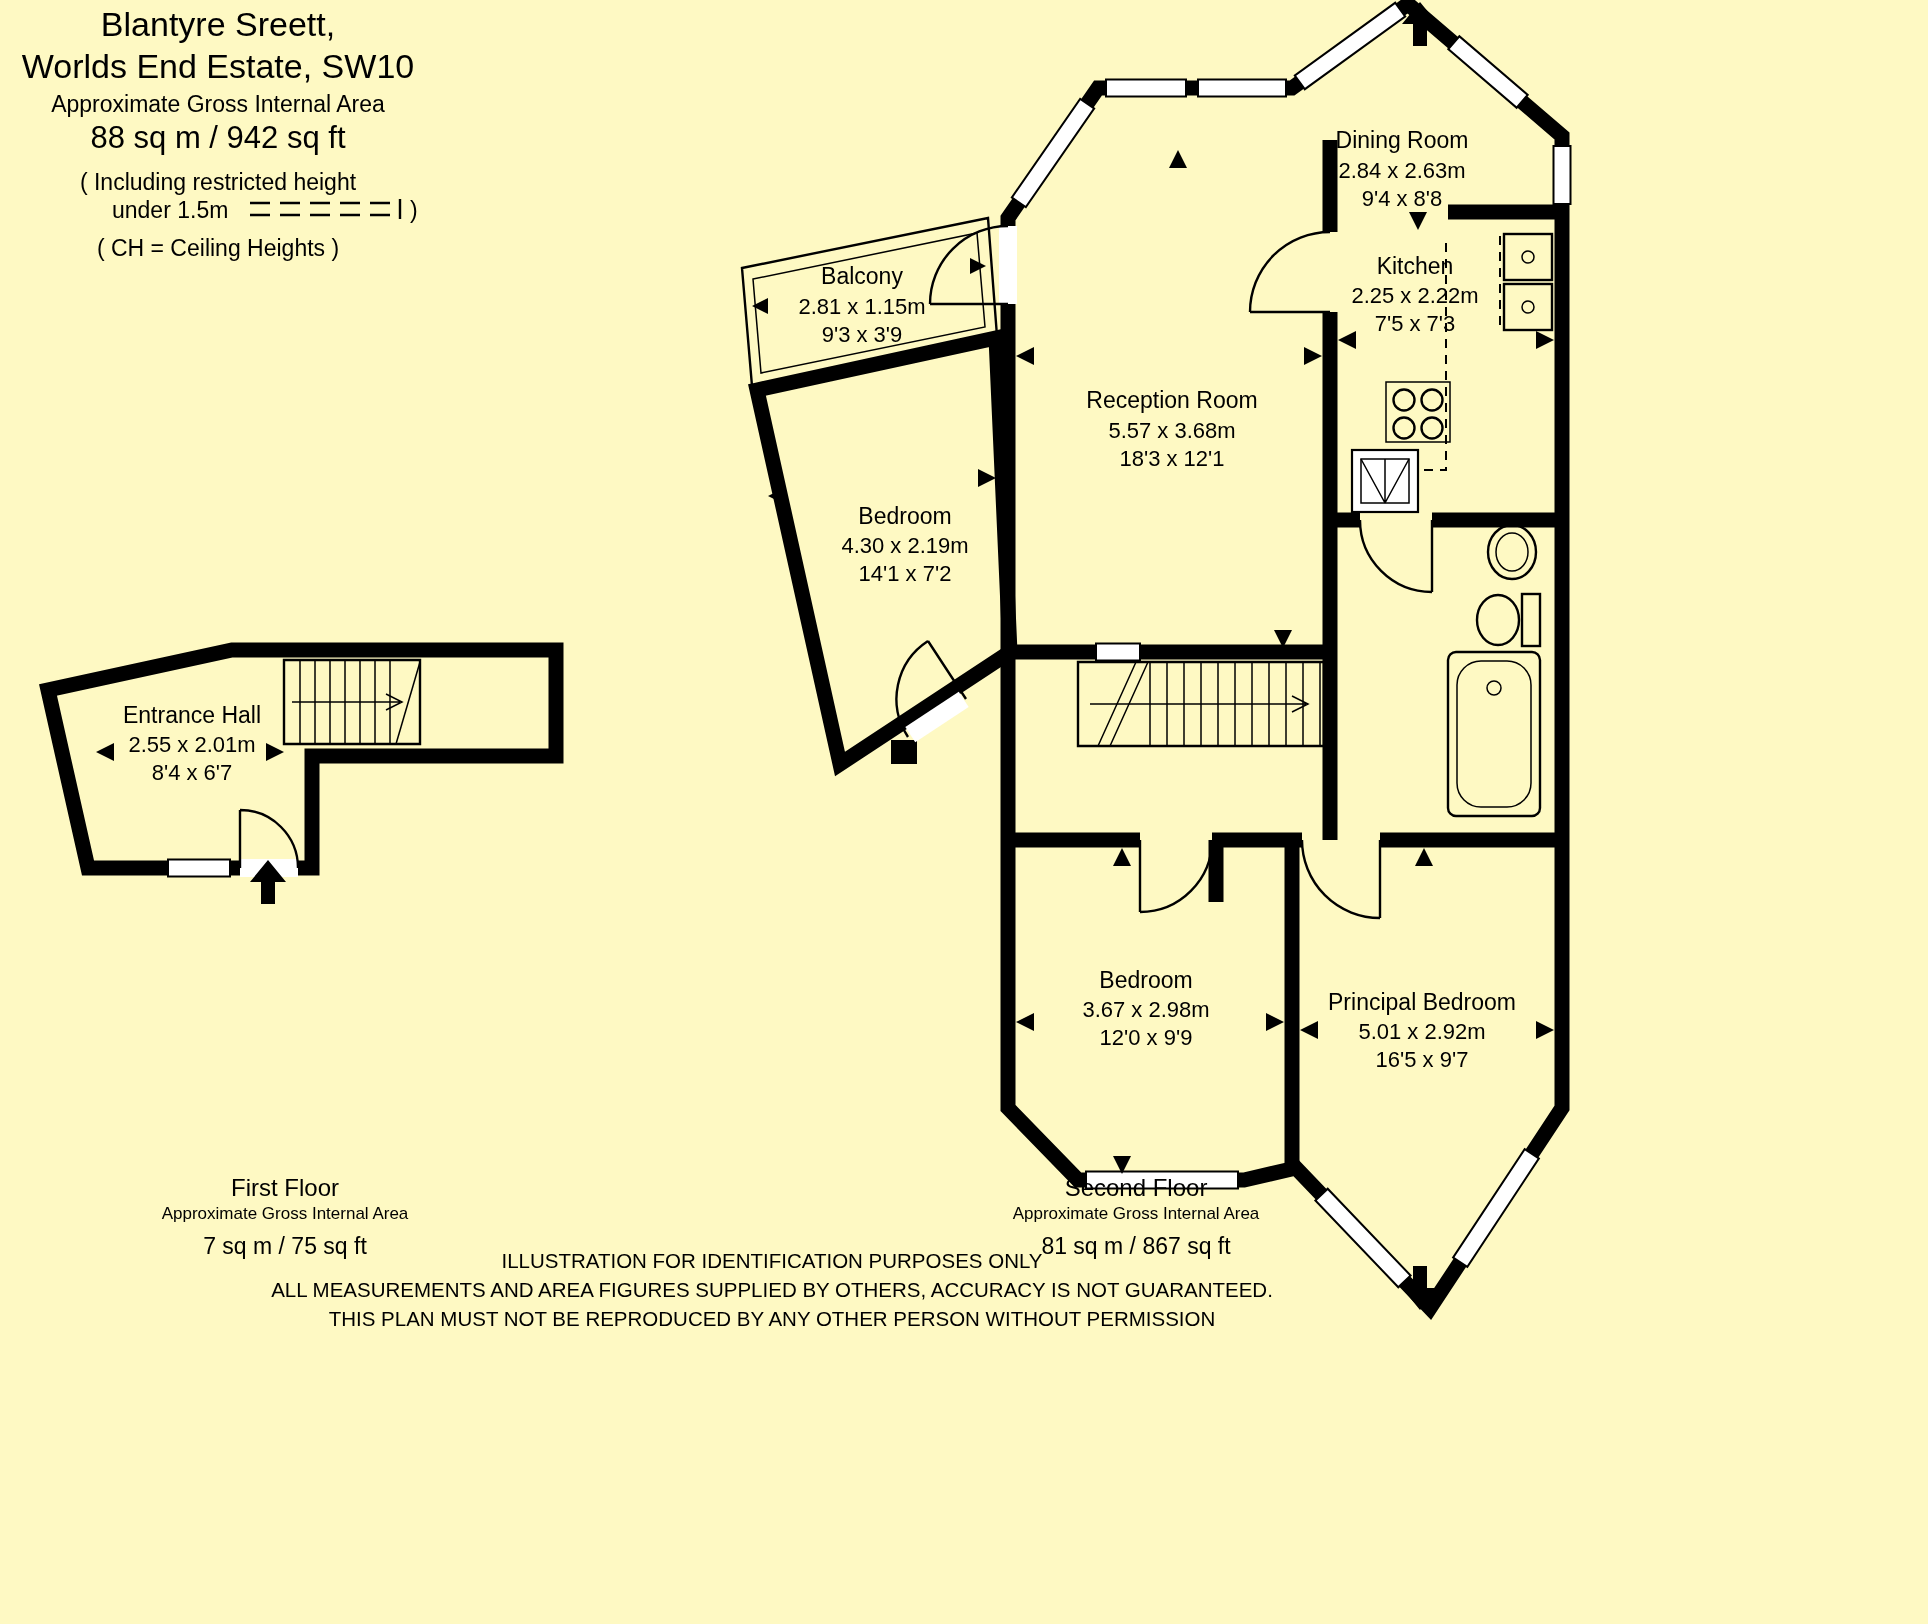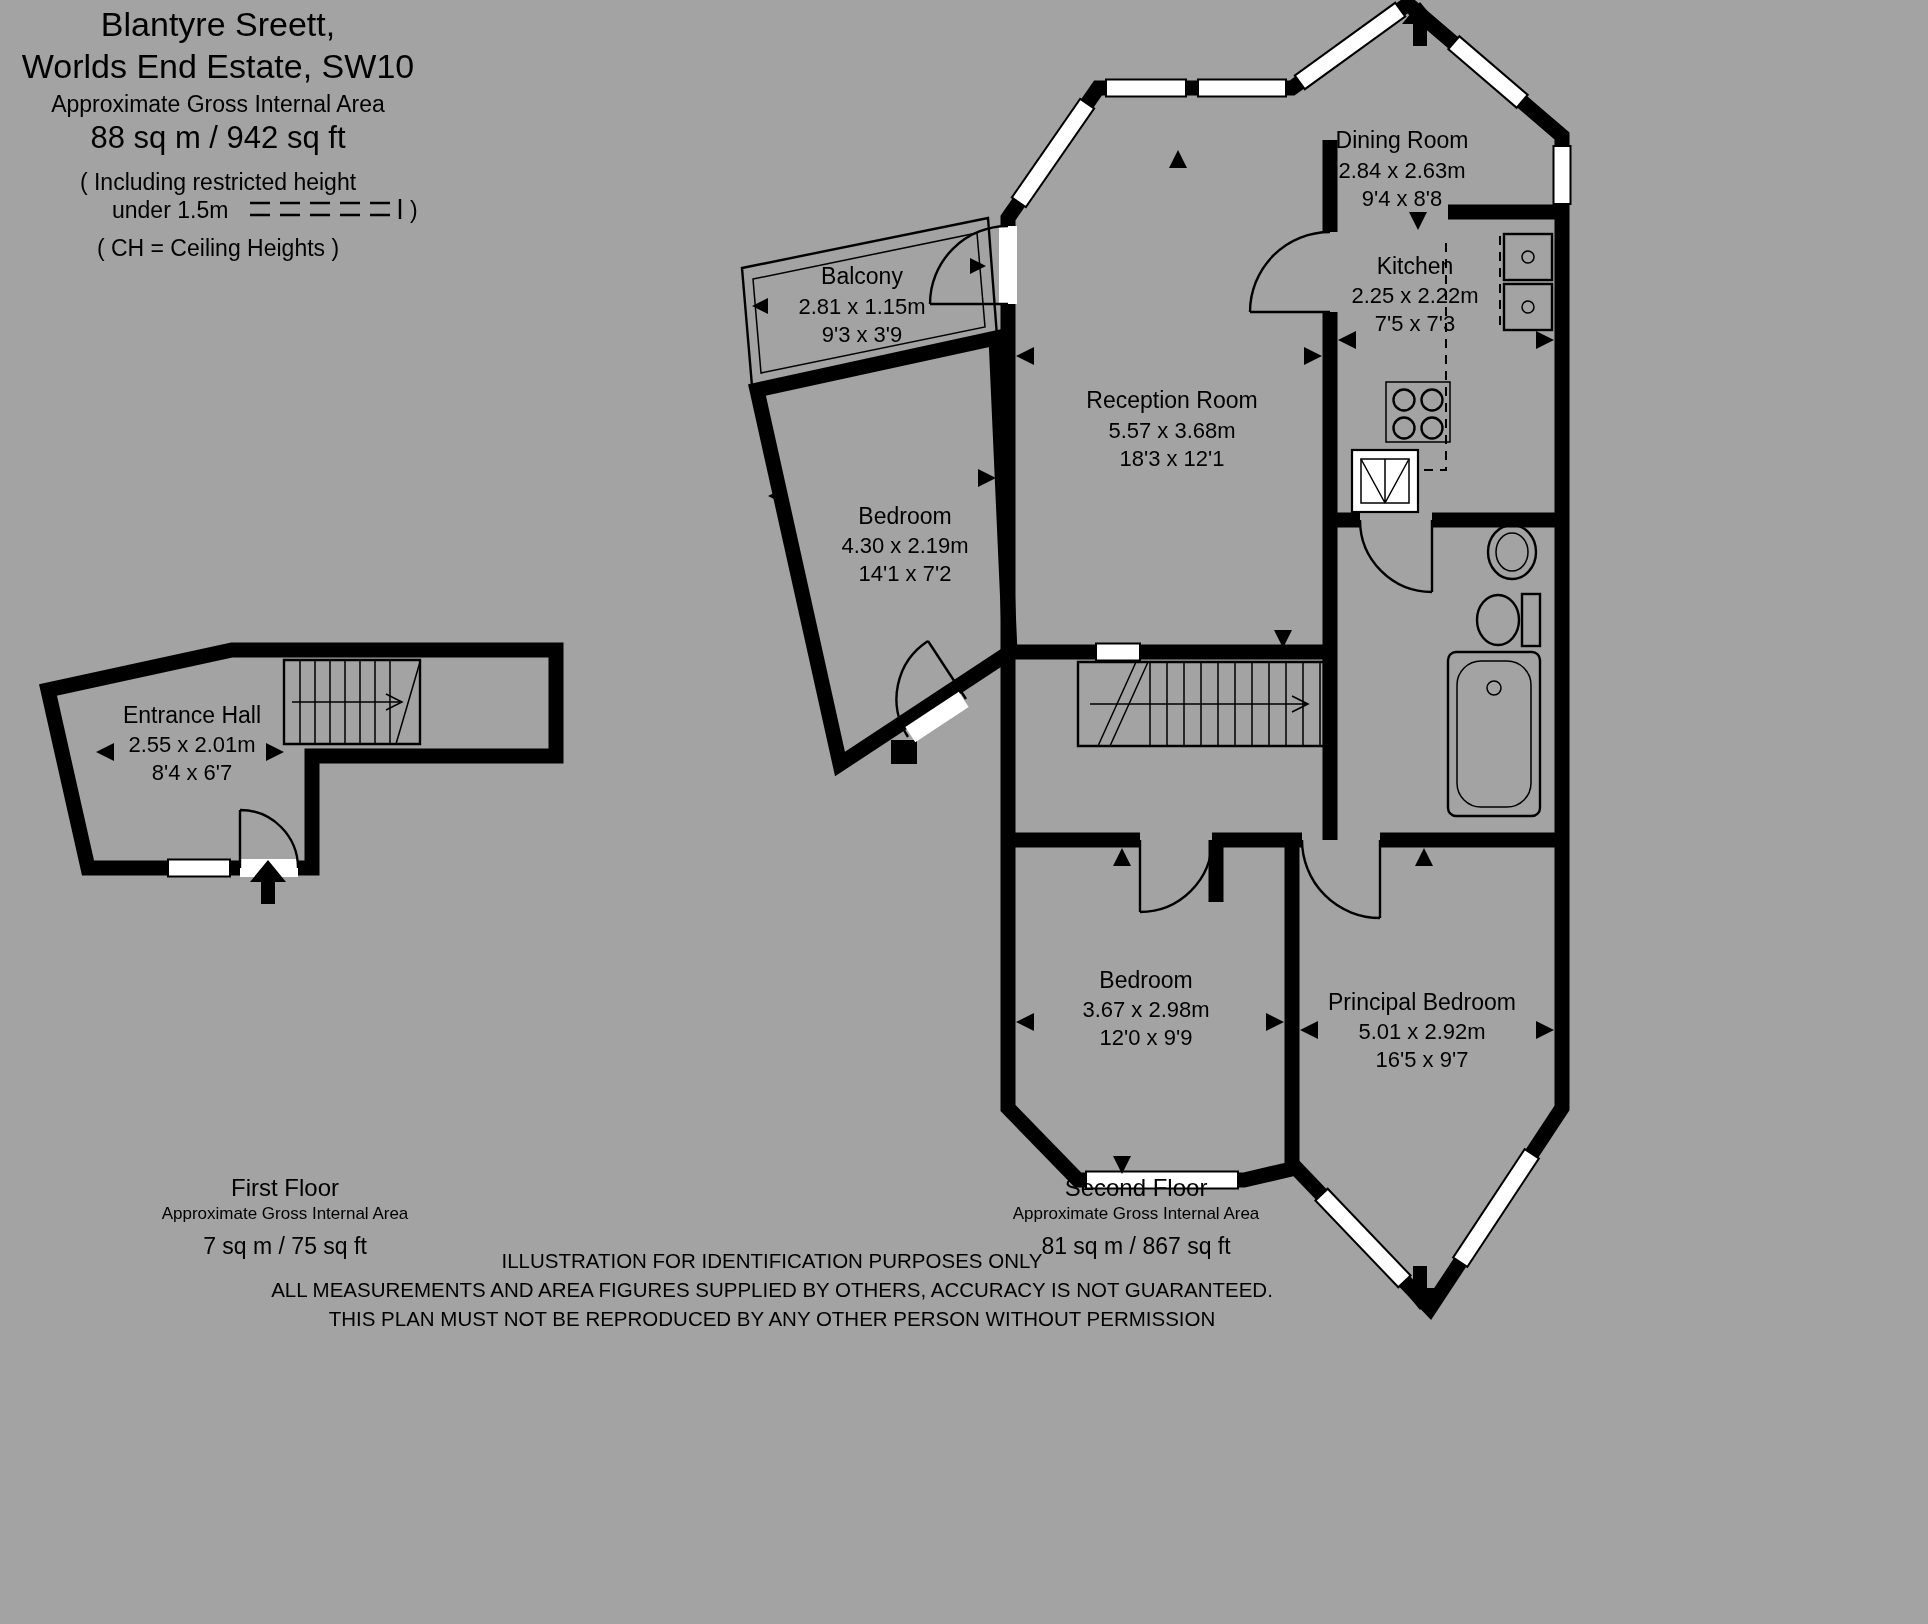--- a/index.html
+++ b/index.html
@@ -1,16 +1,16 @@
 <!DOCTYPE html>
 <html><head>
 <meta charset="utf-8">
 <style>
   html,body{margin:0;padding:0;background:#ffffff;}
-  #canvas{position:relative;width:1928px;height:1624px;background:#a3a3a3;overflow:hidden;}
+  #canvas{position:relative;width:1928px;height:1624px;background:#fef9c3;overflow:hidden;}
   svg text{font-family:"Liberation Sans","DejaVu Sans",sans-serif;fill:#000;}
   .ctr{text-anchor:middle;}
   .t34{font-size:34px;}
   .t31{font-size:31px;}
   .t24{font-size:24px;}
   .t23{font-size:23px;}
   .t22{font-size:22px;}
   .t20{font-size:20.5px;}
   .t17{font-size:17px;}
   .wall{stroke:#000;stroke-width:15;fill:none;stroke-linejoin:miter;stroke-linecap:butt;}

